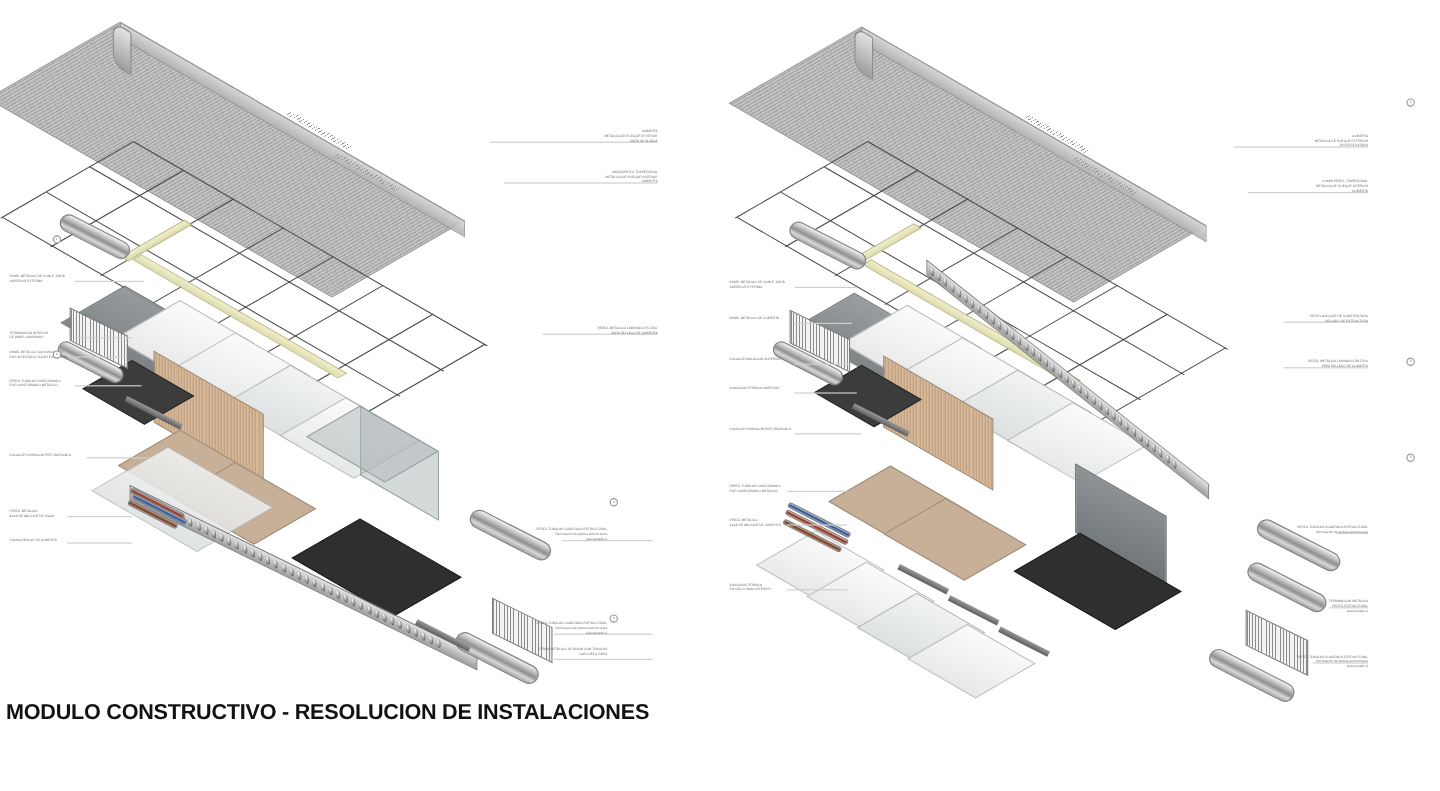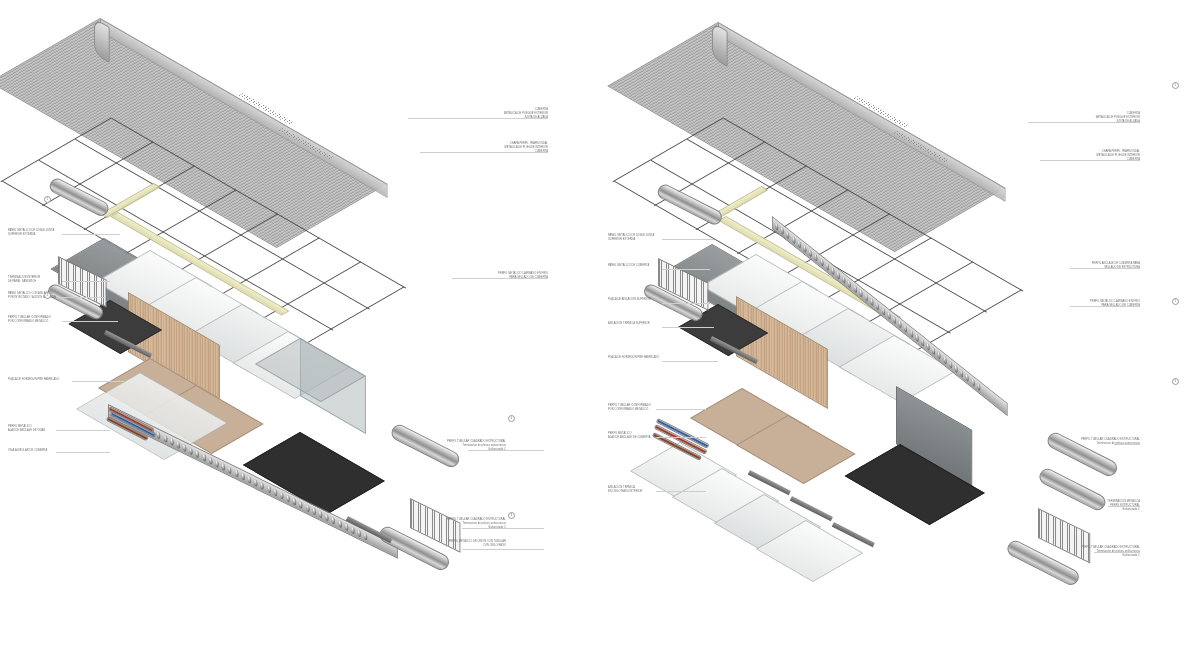--- a/index.html
+++ b/index.html
@@ -221,20 +221,21 @@
     <div class="leader" style="left:72px;top:381px;width:52px;"></div>
     <div class="leader" style="left:56px;top:430px;width:54px;"></div>
     <div class="leader" style="left:56px;top:452px;width:54px;"></div>
     <div class="leader" style="left:408px;top:118px;width:140px;"></div>
     <div class="leader" style="left:420px;top:152px;width:128px;"></div>
     <div class="leader" style="left:452px;top:278px;width:96px;"></div>
     <div class="leader" style="left:468px;top:450px;width:76px;"></div>
     <div class="leader" style="left:462px;top:528px;width:82px;"></div>
     <div class="leader" style="left:462px;top:549px;width:82px;"></div>
 
+    <div class="title title-left">MODULO CONSTRUCTIVO - RESOLUCION DE INSTALACIONES</div>
   </div>
 
   <div class="panel panel-right">
 
     <div class="iso m-metal" style="left:118px;top:22px;width:330px;height:126px;
                 transform:matrix(.866,.5,-.866,.5,0,0);"></div>
     <div class="iso m-metal-plain" style="left:118px;top:22px;width:330px;height:12px;
                 transform:matrix(.866,.5,0,1,0,0);opacity:.9;"></div>
     <div class="iso" style="left:112px;top:22px;width:16px;height:34px;border-radius:10px 2px 2px 10px;
                 background:linear-gradient(180deg,#e2e2e2,#9d9d9d);border:.4px solid #8b8b8b;

